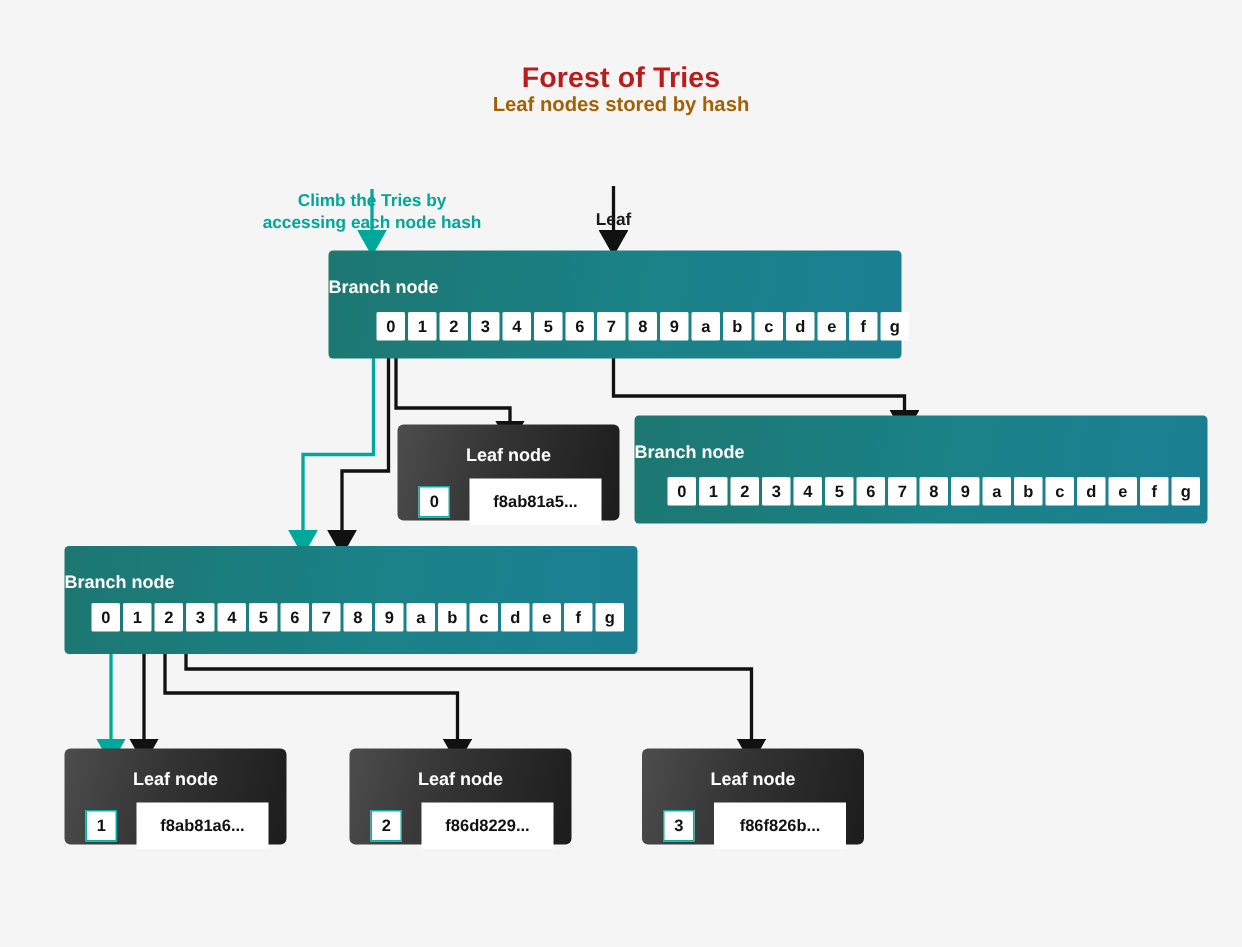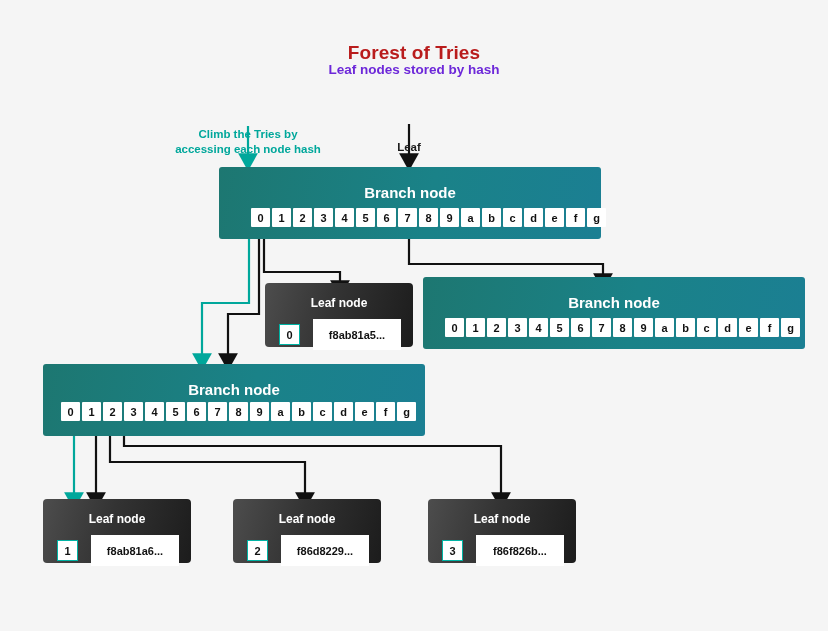--- a/index.html
+++ b/index.html
@@ -33,21 +33,21 @@
     color: #b91c1c;
     letter-spacing: .1px;
   }
   .subtitle {
     position: absolute;
     left: 0; right: 0;
     top: 62px;
     text-align: center;
     font-size: 13.5px;
     font-weight: bold;
-    color: #6d28d9;
+    color: #a16207;
   }
 
   
   .annot {
     position: absolute;
     font-size: 11.5px;
     font-weight: bold;
     line-height: 15px;
     text-align: center;
     white-space: pre-line;
@@ -60,23 +60,23 @@
   .branch {
     position: absolute;
     border-radius: 3px;
     background: linear-gradient(100deg, #1d7771 0%, #1a8288 55%, #1b7f93 100%);
     box-sizing: border-box;
   }
   .branch .node-title {
     position: absolute;
     left: 0; right: 0;
     top: 17px;
-    text-align: center;
+    text-align: left;
     color: #ffffff;
-    font-size: 15px;
+    font-size: 12px;
     font-weight: bold;
   }
   .cells {
     position: absolute;
     display: flex;
     gap: 2px;
   }
   .cell {
     width: 19px;
     height: 19px;

